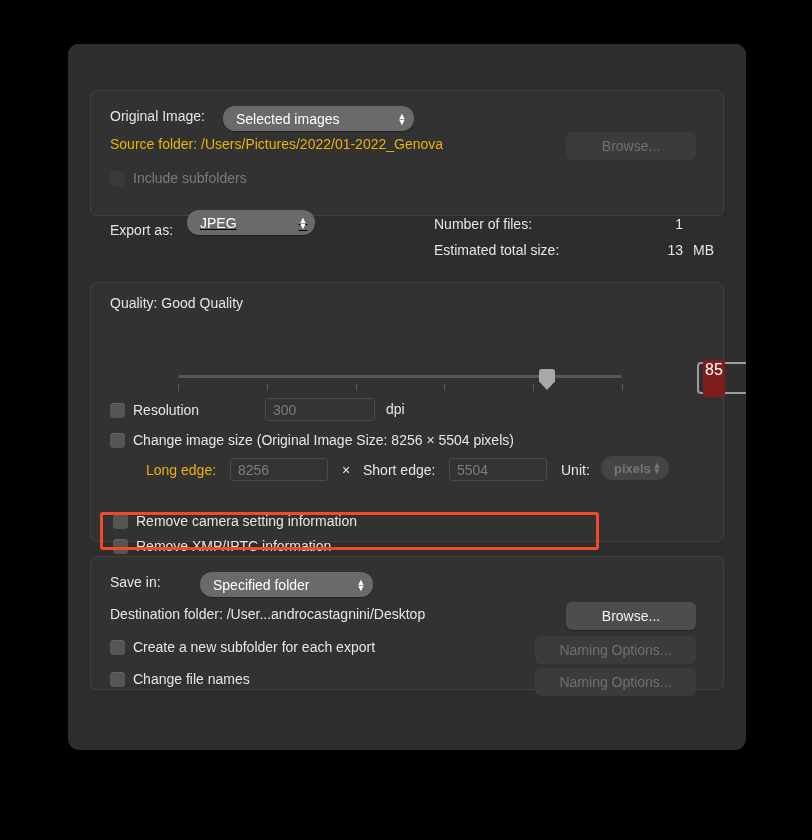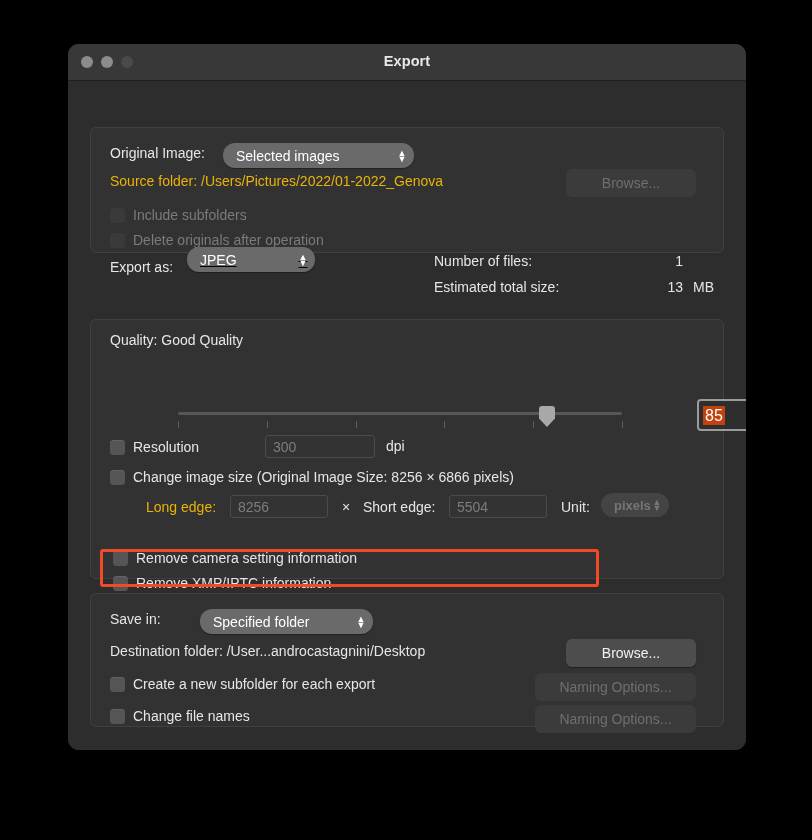--- a/index.html
+++ b/index.html
@@ -215,24 +215,24 @@
     width: 68px; height: 32px;
     border: 2px solid #9b9b9b;
     border-radius: 4px;
     background: #2e2e2e;
     box-sizing: border-box;
     display: flex;
     align-items: center;
     padding-left: 4px;
   }
   .spinfield .selval {
-    background: #c2410c;
+    background: #7f1d1d;
     color: #ffffff;
     font-size: 16px;
-    padding: 1px 2px 0 2px;
+    padding: 1px 2px 18px 2px;
     line-height: 18px;
   }
 
   
   .slider { position: absolute; left: 110px; top: 325px; width: 444px; height: 28px; }
   .slider .track {
     position: absolute;
     left: 0; top: 6px;
     width: 100%;
     height: 3px;
@@ -270,28 +270,20 @@
     pointer-events: none;
   }
 </style>
 </head>
 <body>
 
 <div class="screen">
 
   <div class="window">
 
-    <div class="titlebar">
-      <div class="traffic">
-        <div class="light"></div>
-        <div class="light"></div>
-        <div class="light dim"></div>
-      </div>
-      <div class="win-title">Export</div>
-    </div>
 
     <div class="body">
 
       <div class="group" id="group-source"></div>
 
       <div class="lbl" style="left:42px; top:64px;">Original Image:</div>
 
       <div class="popup" style="left:155px; top:62px; width:191px;">
         <span class="ptext">Selected images</span>
         <span class="chev">
@@ -302,24 +294,20 @@
 
       <div class="lbl dis" style="left:42px; top:92px;">Source folder: /Users/Pictures/2022/01-2022_Genova</div>
 
       <div class="pbtn dis" style="left:498px; top:88px; width:130px;">Browse...</div>
 
       <div class="cbrow" style="left:42px; top:126px;">
         <span class="cbox dis"></span>
         <span class="cblabel dis">Include subfolders</span>
       </div>
 
-      <div class="cbrow" style="left:42px; top:151px;">
-        <span class="cbox dis"></span>
-        <span class="cblabel dis">Delete originals after operation</span>
-      </div>
 
       <div class="lbl" style="left:42px; top:178px;">Export as:</div>
 
       <div class="popup" style="left:119px; top:166px; width:128px;text-decoration:underline;">
         <span class="ptext">JPEG</span>
         <span class="chev">
           <span>▲</span>
             <span>▼</span>
         </span>
       </div>
@@ -355,21 +343,21 @@
       <div class="cbrow" style="left:42px; top:358px;">
         <span class="cbox"></span>
         <span class="cblabel">Resolution</span>
       </div>
 
       <div class="tfield" style="left:197px; top:354px; width:110px;">300</div>
       <div class="lbl" style="left:318px; top:357px;">dpi</div>
 
       <div class="cbrow" style="left:42px; top:388px;">
         <span class="cbox"></span>
-        <span class="cblabel">Change image size (Original Image Size: 8256 × 6866 pixels)</span>
+        <span class="cblabel">Change image size (Original Image Size: 8256 × 5504 pixels)</span>
       </div>
 
       <div class="lbl dis" style="left:78px; top:418px;">Long edge:</div>
       <div class="tfield" style="left:162px; top:414px; width:98px;">8256</div>
       <div class="lbl" style="left:274px; top:418px;">×</div>
       <div class="lbl" style="left:295px; top:418px;">Short edge:</div>
       <div class="tfield" style="left:381px; top:414px; width:98px;">5504</div>
       <div class="lbl" style="left:493px; top:418px;">Unit:</div>
       <div class="popup dis" style="left:533px; top:412px; width:68px; height:24px;">
         <span class="ptext" style="font-size:13px;">pixels</span>

